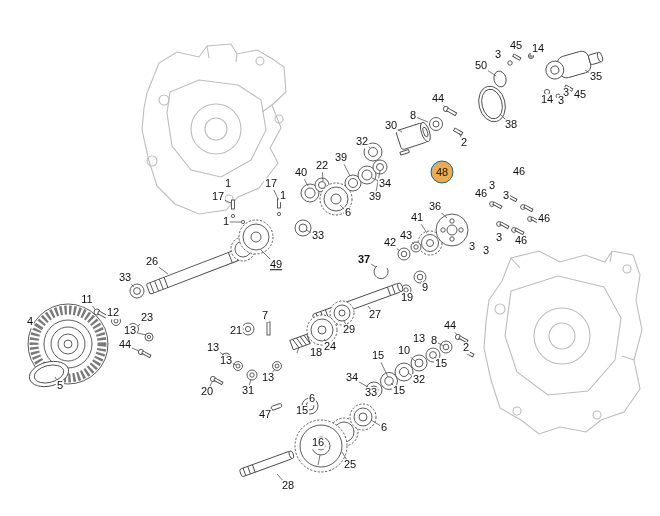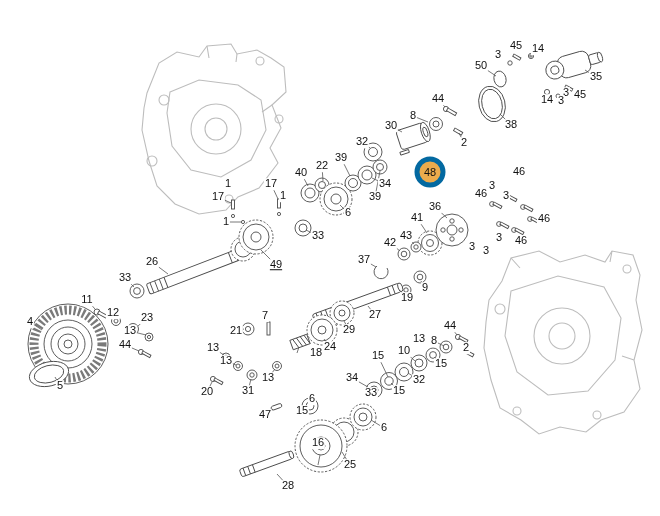--- a/index.html
+++ b/index.html
@@ -10,22 +10,22 @@
   #diagram-svg .hz path, #diagram-svg .hz circle{fill:none;stroke:#bdbdbd;stroke-width:1.1;}
   
   #diagram-svg .pt circle,#diagram-svg .pt rect,#diagram-svg .pt ellipse{fill:#fff;stroke:#4b4b4b;stroke-width:0.9;}
   #diagram-svg .pt path{fill:none;stroke:#4b4b4b;stroke-width:0.9;}
   #diagram-svg .pt circle.gear{stroke-dasharray:2.2 1.6;}
   #diagram-svg .pt circle.band{fill:none;stroke:#7a7a7a;stroke-width:9;stroke-dasharray:2.4 2.2;}
   #leader-lines line{stroke:#555;stroke-width:0.8;}
   
   .callout{position:absolute;transform:translate(-50%,-50%);font-size:11px;line-height:1.05;
            color:#111;background:#fff;padding:0 1px;cursor:pointer;user-select:none;}
-  .callout.hl{background:var(--hl,#ECAB4C);border:5px solid #0369a1;border-radius:50%;
-              width:21px;height:21px;display:flex;align-items:center;justify-content:center;padding:0;}
+  .callout.hl{background:var(--hl,#ECAB4C);border:1px solid #0369a1;border-radius:50%;
+              width:21px;height:21px;display:flex;align-items:center;justify-content:center;padding:0;margin-left:12px;}
 </style>
 </head>
 <body>
 
 <div id="stage">
 
   <svg id="diagram-svg" width="660" height="516" viewBox="0 0 660 516">
 
     <g class="hz">
       <path d="M147 93 L159 63 L177 52 L199 57 L207 46 L231 44 L237 54 L257 50 L271 58 L284 67 L286 92 L272 105 L281 128 L270 148 L278 163 L259 188 L238 197 L226 210 L199 214 L175 204 L157 186 L149 161 L142 130 L144 108 Z"></path>
@@ -397,21 +397,21 @@
       <span class="callout" style="left: 276px; top: 265px; text-decoration: underline;">49</span>
       <span class="callout" style="left: 152px; top: 262px;">26</span>
       <span class="callout" style="left: 125px; top: 278px;">33</span>
       <span class="callout" style="left: 87px; top: 300px;">11</span>
       <span class="callout" style="left: 113px; top: 313px;">12</span>
       <span class="callout" style="left: 147px; top: 318px;">23</span>
       <span class="callout" style="left: 130px; top: 331px;">13</span>
       <span class="callout" style="left: 125px; top: 345px;">44</span>
       <span class="callout" style="left: 30px; top: 322px;">4</span>
       <span class="callout" style="left: 60px; top: 386px;">5</span>
-      <span class="callout" style="left: 364px; top: 260px;">37</span>
+      <span class="callout" style="left: 364px; top: 260px; font-weight: bold;">37</span>
       <span class="callout" style="left: 425px; top: 288px;">9</span>
       <span class="callout" style="left: 407px; top: 298px;">19</span>
       <span class="callout" style="left: 375px; top: 315px;">27</span>
       <span class="callout" style="left: 349px; top: 330px;">29</span>
       <span class="callout" style="left: 330px; top: 347px;">24</span>
       <span class="callout" style="left: 297px; top: 353px; margin-left: 19px;">18</span>
       <span class="callout" style="left: 265px; top: 316px;">7</span>
       <span class="callout" style="left: 236px; top: 331px;">21</span>
       <span class="callout" style="left: 213px; top: 348px;">13</span>
       <span class="callout" style="left: 226px; top: 361px;">13</span>

